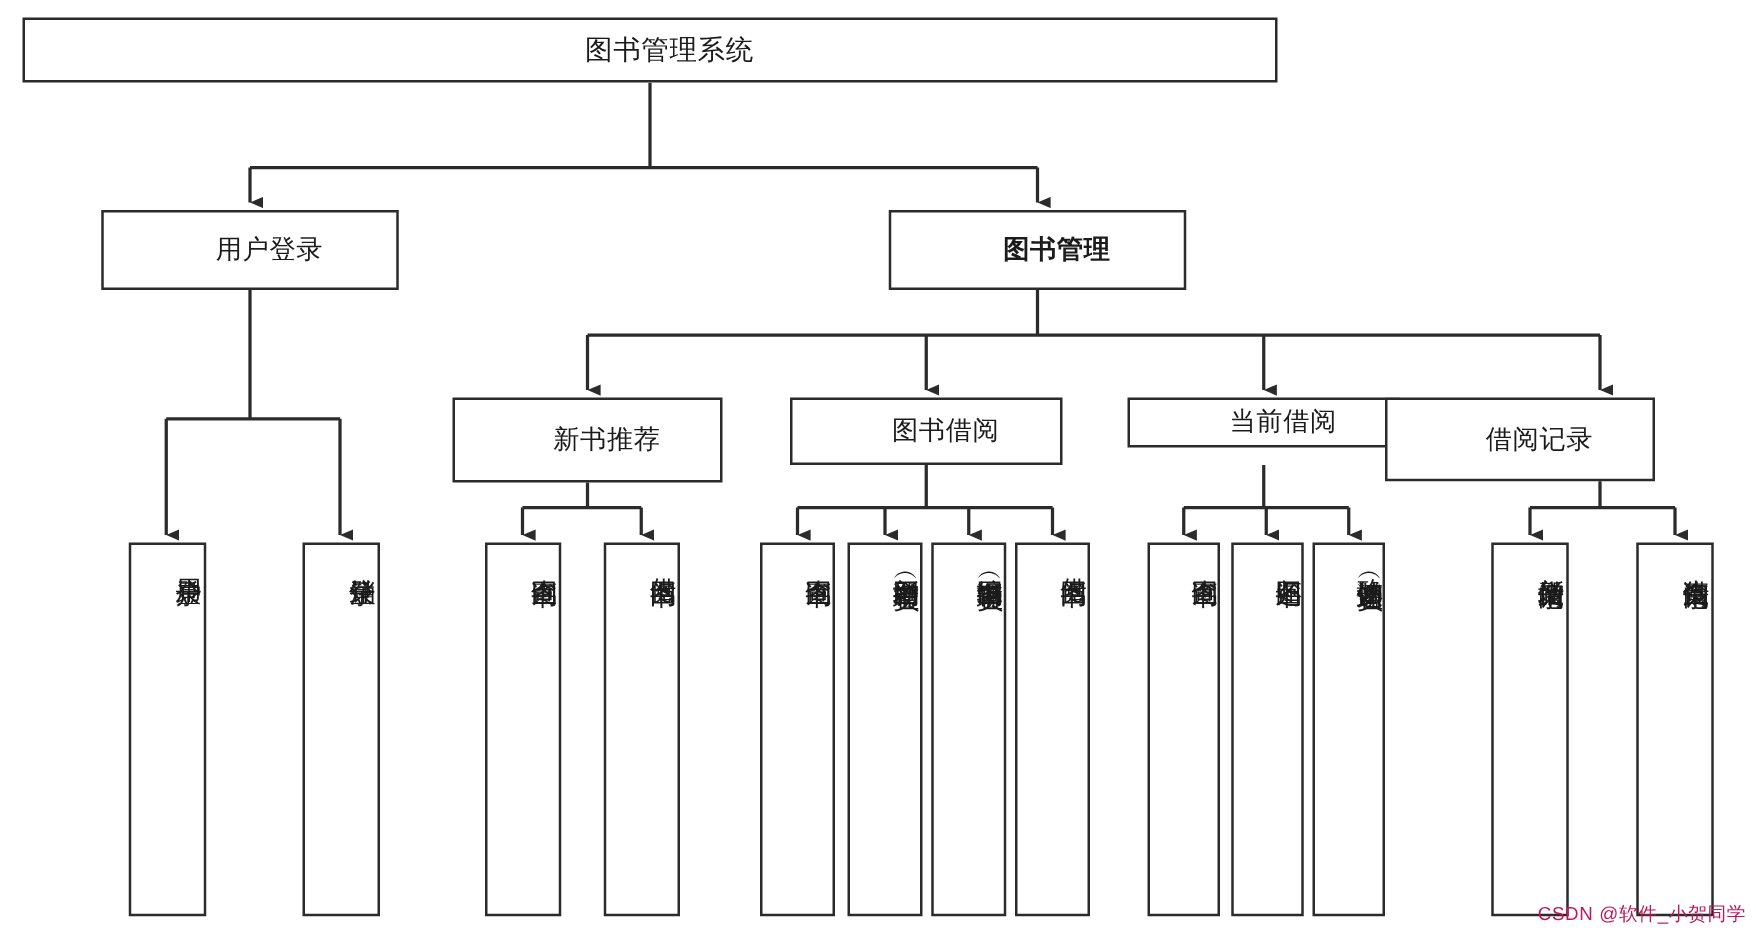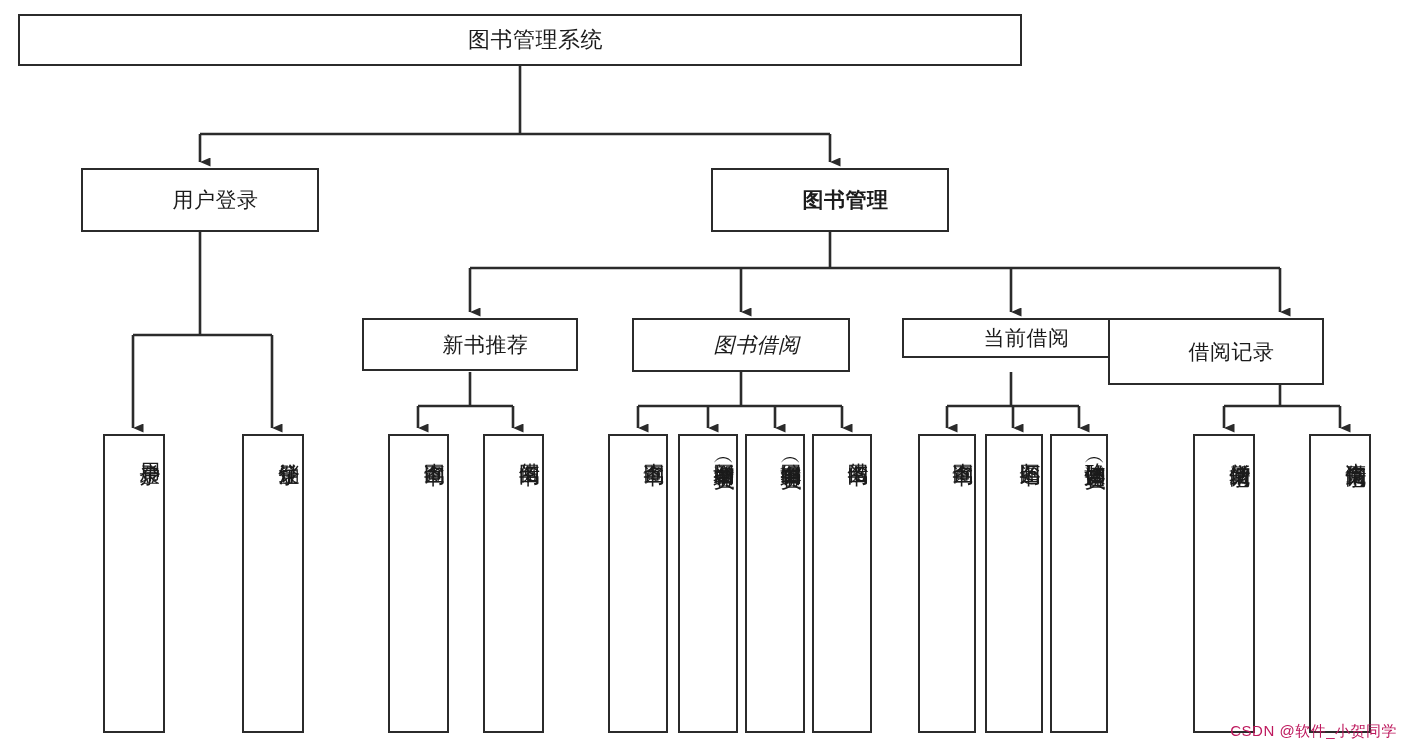--- a/index.html
+++ b/index.html
@@ -129,25 +129,25 @@
   </div>
 
   <div class="node-box" style="left:81px; top:168px; width:238px; height:64px;">
     <span class="node-label-h">用户登录</span>
   </div>
 
   <div class="node-box" style="left:711px; top:168px; width:238px; height:64px;font-weight:bold;">
     <span class="node-label-h">图书管理</span>
   </div>
 
-  <div class="node-box" style="left:362px; top:318px; width:216px; height:53px;">
+  <div class="node-box" style="left:362px; top:318px; width:216px; height:68px;">
     <span class="node-label-h">新书推荐</span>
   </div>
 
-  <div class="node-box" style="left:632px; top:318px; width:218px; height:54px;font-style:italic;">
+  <div class="node-box" style="left:632px; top:318px; width:218px; height:54px;">
     <span class="node-label-h">图书借阅</span>
   </div>
 
   <div class="node-box" style="left:902px; top:318px; width:218px; height:40px;">
     <span class="node-label-h">当前借阅</span>
   </div>
 
   <div class="node-box" style="left:1108px; top:318px; width:216px; height:67px;">
     <span class="node-label-h">借阅记录</span>
   </div>

